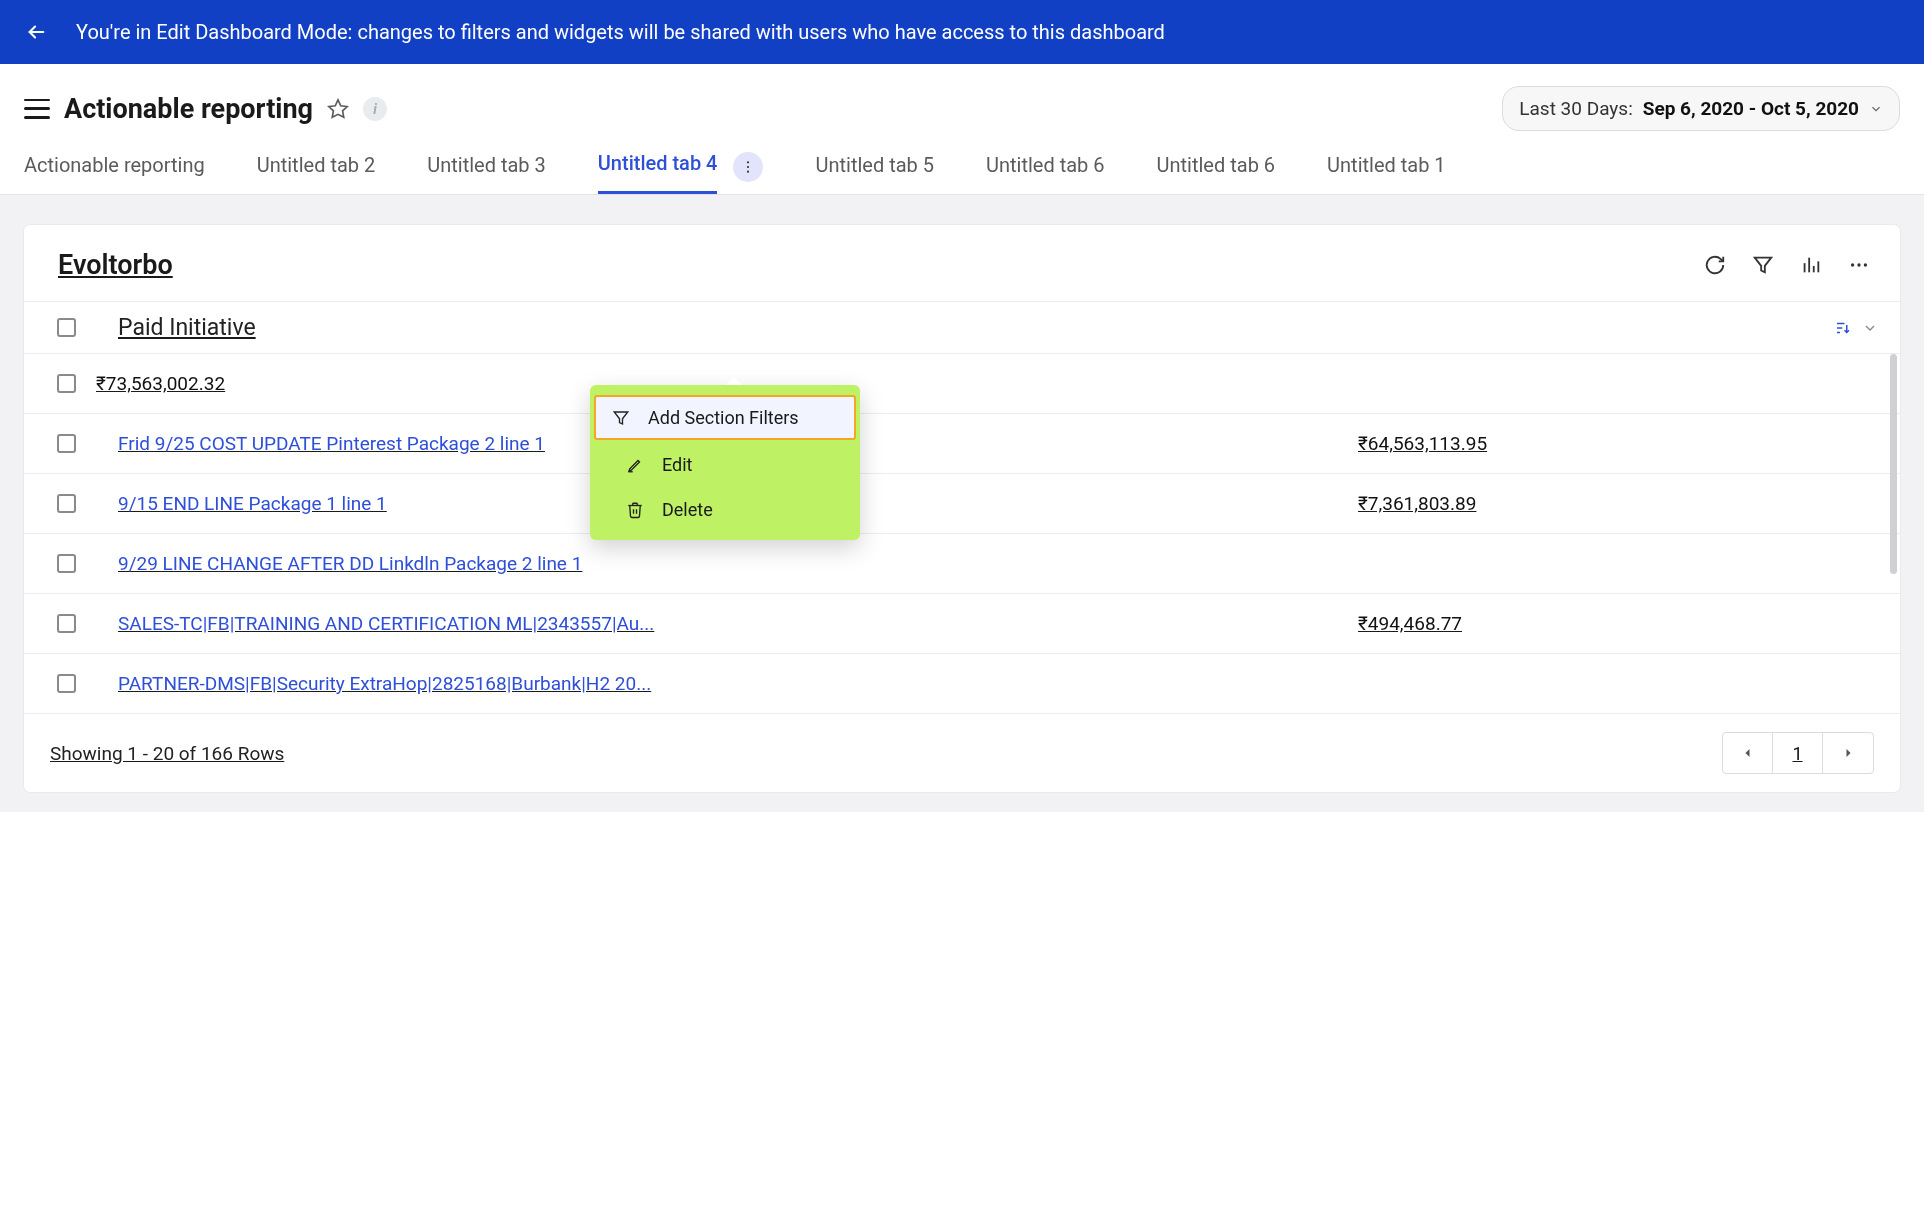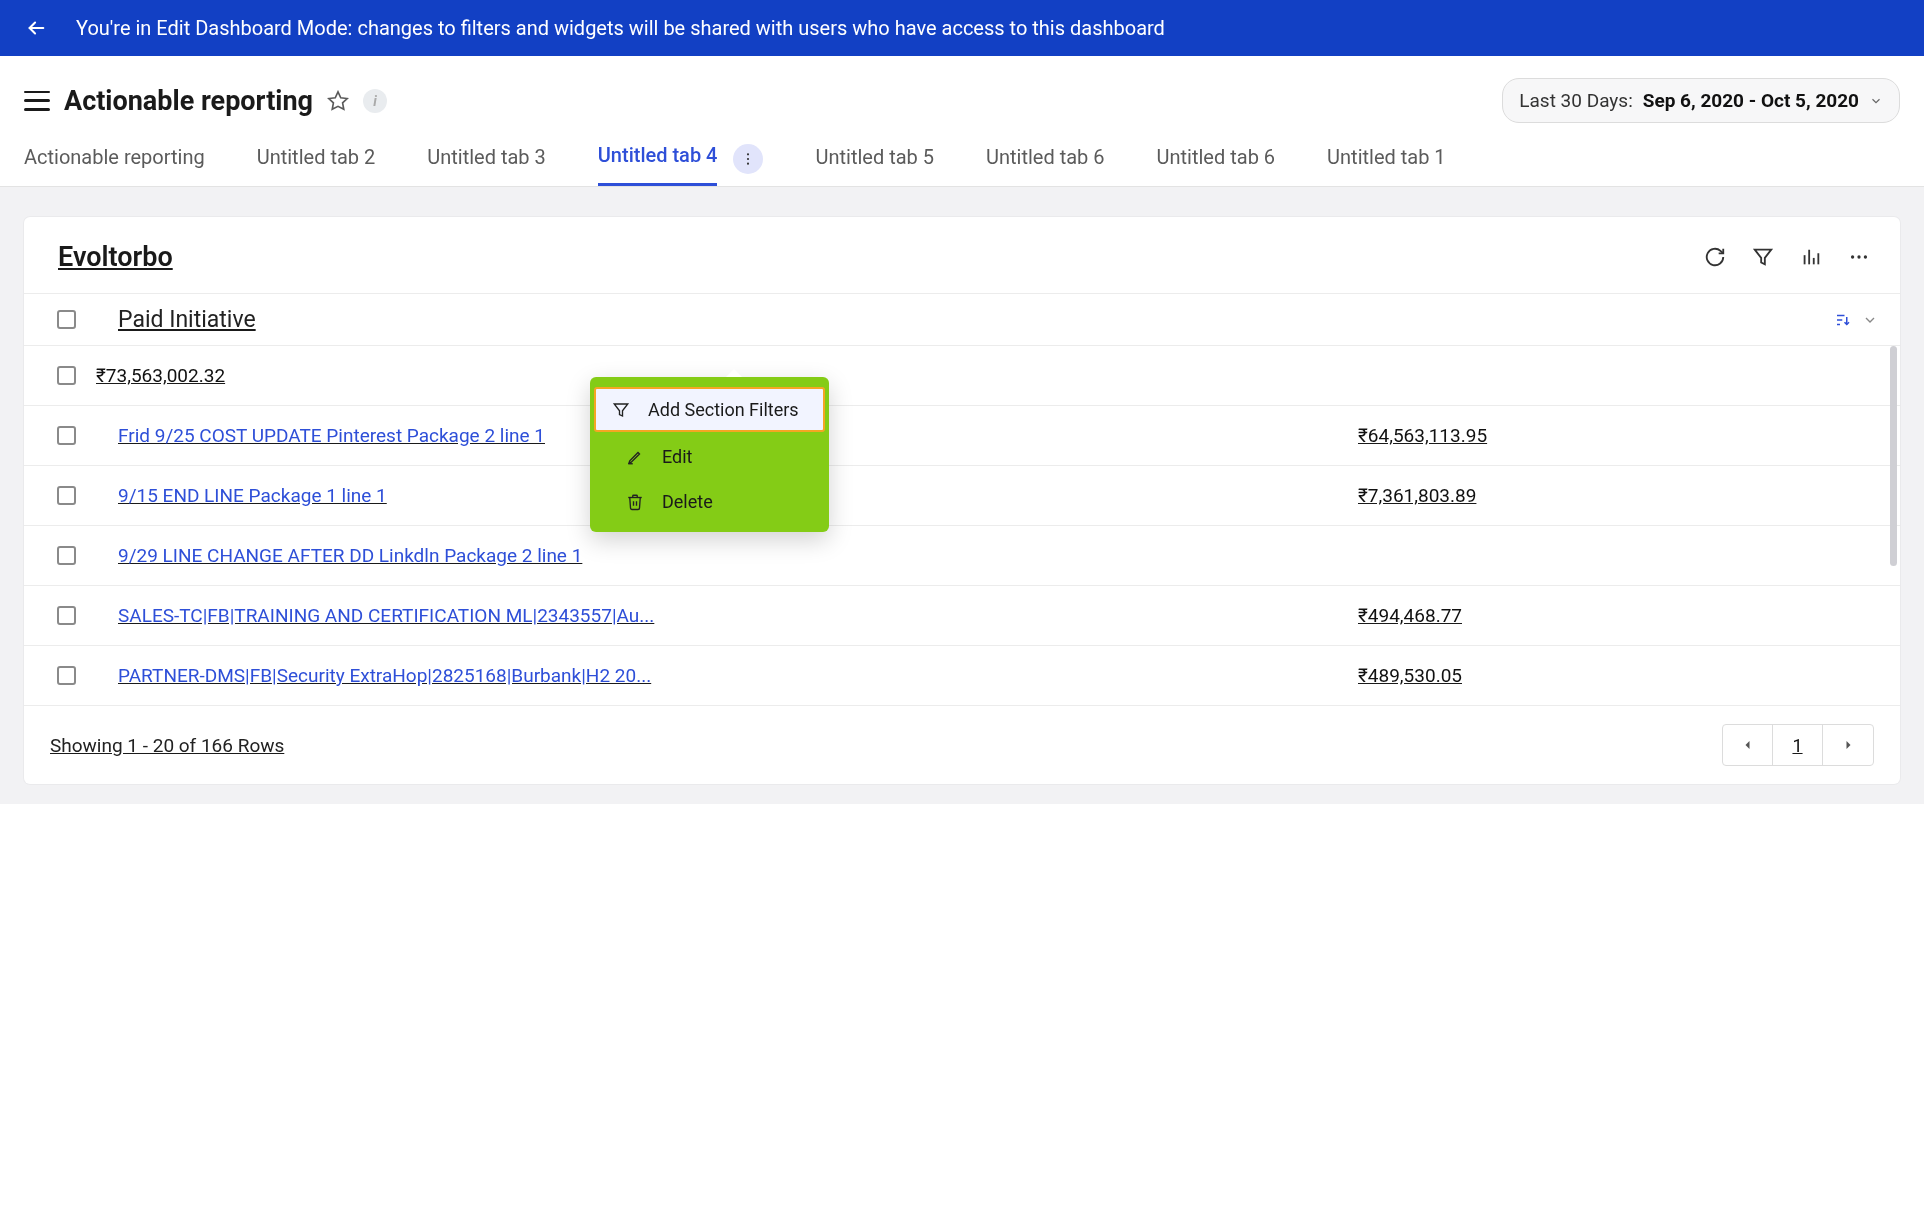--- a/index.html
+++ b/index.html
@@ -1,17 +1,17 @@
 <!DOCTYPE html>
 <html><head>
 <meta charset="utf-8">
 <style>
   * { box-sizing: border-box; margin: 0; padding: 0; }
   html, body { width: 100%; height: 100%; font-family: -apple-system, BlinkMacSystemFont, "Segoe UI", Roboto, Helvetica, Arial, sans-serif; background: #fff; color: #1a1a1a; }
-  .banner { background: #1240c4; color: #fff; display: flex; align-items: center; padding: 12px 24px; height: 56px; font-size: 20px; }
+  .banner { background: #1240c4; color: #fff; display: flex; align-items: center; padding: 12px 24px; height: 64px; font-size: 20px; }
   .banner .back-arrow { width: 24px; height: 24px; margin-right: 28px; display:flex; align-items:center; justify-content:center; cursor:pointer;}
   .header-row { display:flex; align-items:center; justify-content:space-between; padding: 22px 24px 10px 24px; }
   .header-left { display:flex; align-items:center; gap:14px; }
   .hamburger { width:26px; height:20px; display:flex; flex-direction:column; justify-content:space-between; cursor:pointer;}
   .hamburger span { display:block; height:2.5px; background:#1a1a1a; border-radius:2px;}
   .page-title { font-size:27px; font-weight:700; }
   .star-icon { width:22px; height:22px; color:#5a5a5a; cursor:pointer;}
   .info-icon { width:24px; height:24px; border-radius:50%; background:#e9ecef; display:flex; align-items:center; justify-content:center; color:#aaa; font-style:italic; font-weight:bold; font-size:14px; cursor:pointer;}
   .date-picker { border:1px solid #dcdcdc; background:#f7f7f8; border-radius:17px; padding:10px 16px; font-size:19px; color:#333; display:flex; align-items:center; gap:10px; cursor:pointer;}
   .date-picker .bold { font-weight:700; color:#111;}
@@ -44,21 +44,21 @@
   .row .value { font-size:19px; color:#111; }
   .scroll-ind { position:absolute; right:3px; top:0; width:7px; height:220px; background:#cfcfd4; border-radius:4px;}
 
   .footer { display:flex; align-items:center; justify-content:space-between; padding:18px 26px; }
   .footer .summary { font-size:19px; color:#222; }
   .pager { display:flex; border:1px solid #dcdcdc; border-radius:4px; overflow:hidden;}
   .pager .pg { width:50px; height:40px; display:flex; align-items:center; justify-content:center; font-size:18px; border-right:1px solid #dcdcdc; cursor:pointer; color:#555;}
   .pager .pg:last-child{ border-right:none;}
   .pager .pg.num { color:#111; }
 
-  .dropdown { position:absolute; left:590px; top:190px; width:239px; background:#84cc16; border-radius:6px; box-shadow:0 8px 24px rgba(0,0,0,0.18); padding:8px 0; z-index:50;}
+  .dropdown { position:absolute; left:590px; top:190px; width:270px; background:#bef264; border-radius:6px; box-shadow:0 8px 24px rgba(0,0,0,0.18); padding:8px 0; z-index:50;}
   .dropdown::before { content:""; position:absolute; top:-8px; left:136px; width:0; height:0; border-left:8px solid transparent; border-right:8px solid transparent; border-bottom:8px solid #fff;}
   .dd-item { display:flex; align-items:center; gap:18px; padding:12px 20px; font-size:18px; cursor:pointer;margin-left:16px;}
   .dd-item.highlight { border:2px solid #f5a623; border-radius:3px; margin:2px 4px; background:#f2f4ff; padding:10px 16px;}
   .dd-item svg { width:18px; height:18px; flex-shrink:0; }
 
   svg { display:block; }
 </style>
 </head>
 <body>
 
@@ -229,21 +229,20 @@
             <div class="checkbox"></div>
           </div>
         <div class="name">SALES-TC|FB|TRAINING AND CERTIFICATION ML|2343557|Au...</div>
         <div class="value">₹494,468.77</div>
       </div>
       <div class="row">
         <div class="col-checkbox">
             <div class="checkbox"></div>
           </div>
         <div class="name">PARTNER-DMS|FB|Security ExtraHop|2825168|Burbank|H2 20...</div>
-        <div class="value">₹489,530.05</div>
       </div>
       <div class="scroll-ind"></div>
     </div>
 
     <div class="footer">
       <div class="summary">Showing 1 - 20 of 166 Rows</div>
       <div class="pager">
         <div class="pg">
           <svg viewBox="0 0 24 24" width="12" height="12" fill="#555">
               <polygon points="15 4 7 12 15 20"></polygon>

